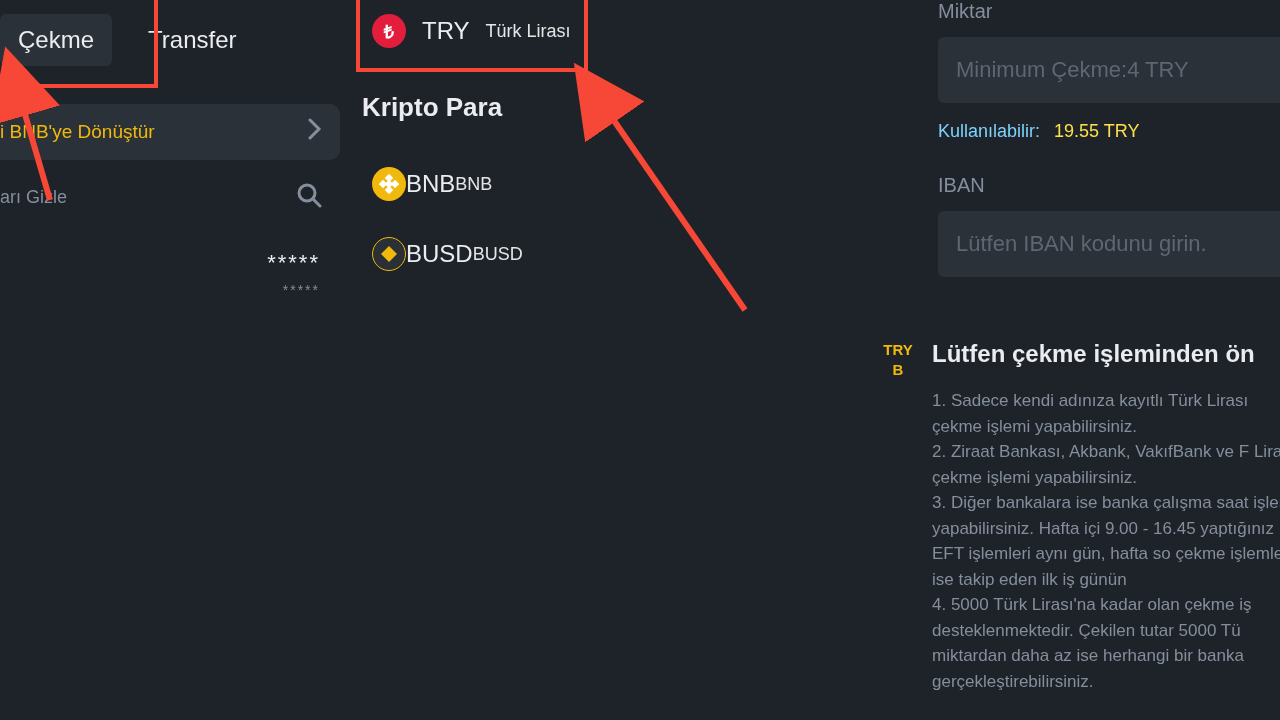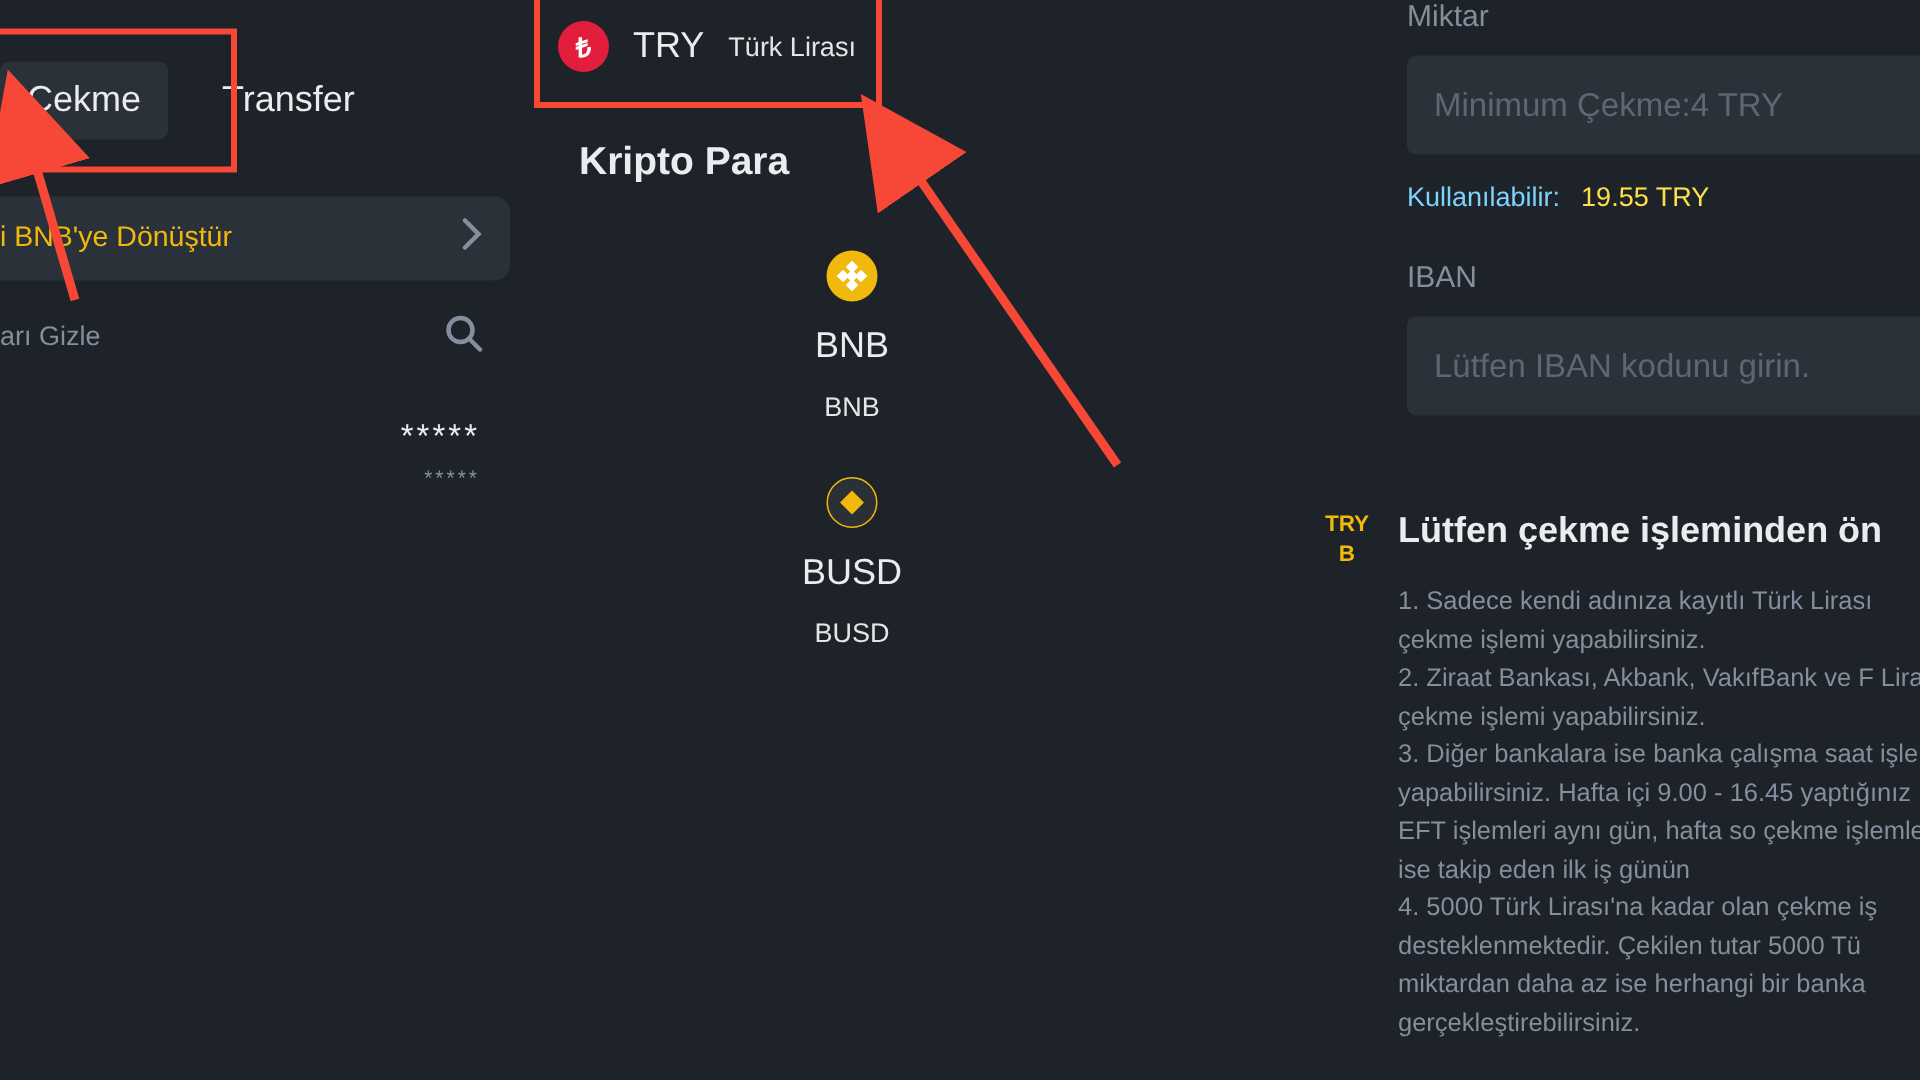--- a/index.html
+++ b/index.html
@@ -10,21 +10,20 @@
   width: 1280px;
   height: 720px;
   overflow: hidden;
   position: relative;
 }
 .left-col {
   position: absolute;
   left: 0;
   top: 0;
   width: 340px;
-  margin-top: 27px;
 }
 .tabs {
   display: flex;
   gap: 18px;
   padding: 14px 0 14px 0;
 }
 .tab {
   font-size: 24px;
   font-weight: 500;
   color: #eaecef;
@@ -134,29 +133,28 @@
   color: #eaecef;
 }
 .coin-name {
   font-size: 18px;
   color: #e5e5e5;
 }
 .section-title {
   font-size: 26px;
   font-weight: 600;
   color: #eaecef;
-  margin: 30px 0 26px 28px;
+  margin: 30px 0 26px 4px;
 }
 .coin-row {
   display: flex;
   align-items: center;
-  gap: 16px;
+  gap: 0;
   padding: 18px 14px;
   cursor: pointer;
-  flex-direction: column;
 }
 .right-col {
   position: absolute;
   left: 938px;
   top: 0;
   width: 360px;
 }
 .label {
   color: #848e9c;
   font-size: 20px;

